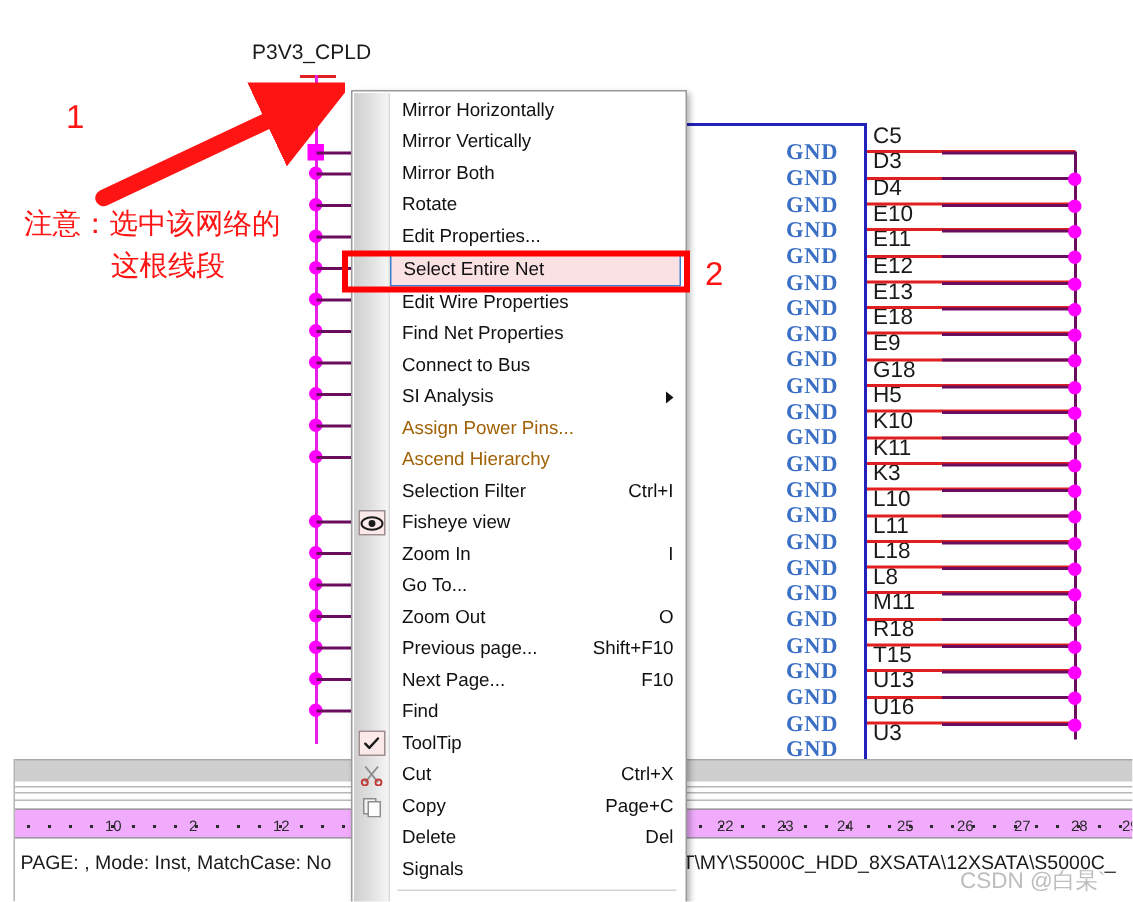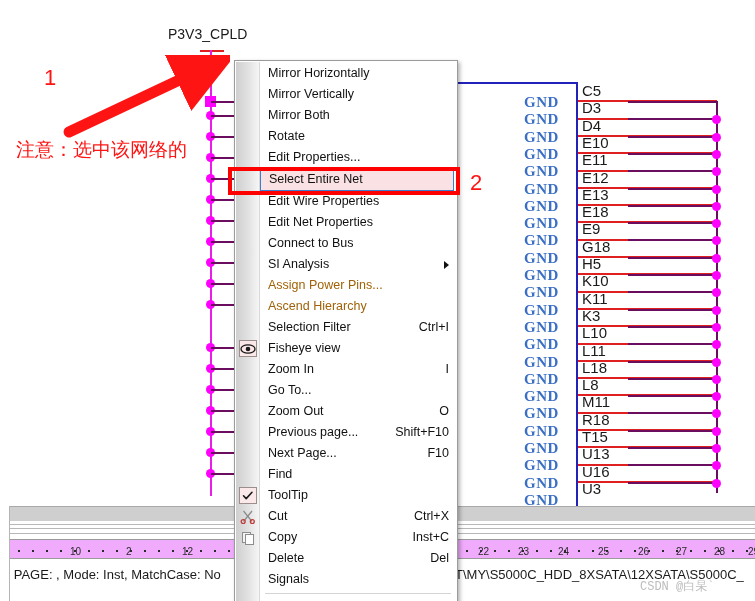--- a/index.html
+++ b/index.html
@@ -239,22 +239,22 @@
     font-size: 13px;
     color: #1a1a1a;
     white-space: nowrap;
     overflow: hidden;
   }
   #status-left { position: absolute; left: 0px; top: 3px; }
   #status-right { position: absolute; left: 455px; top: 3px; }
   #watermark {
     position: absolute;
     left: 640px; top: 578px;
-    font-family: Liberation Mono, monospace;
-    font-size: 12px;
+    font-family: Liberation Sans, sans-serif;
+    font-size: 15px;
     color: #bdbdbd;
     white-space: nowrap;
     z-index: 60;
   }
   #left-gutter-panel {
     position: absolute;
     left: 0; top: 506px;
     width: 10px; height: 95px;
     background: #ffffff;
     border-right: 1px solid #b5b5b5;
@@ -455,35 +455,36 @@
     <svg id="arrow-annotation" viewBox="0 0 175 90">
       <defs>
         <marker id="ahead" markerWidth="6" markerHeight="6" refX="3" refY="3" orient="auto">
           <path d="M0,0 L6,3 L0,6 z" fill="#ff1414"></path>
         </marker>
       </defs>
       <line x1="14" y1="77" x2="152" y2="12" stroke="#ff1414" stroke-width="11" stroke-linecap="round" marker-end="url(#ahead)"></line>
     </svg>
 
     <div class="anno-cn" style="left:16px; top:135px;">注意：选中该网络的</div>
+    <div class="anno-cn" style="left:74px; top:163px;">这根线段</div>
 
     <div class="anno-num" style="left:470px; top:170px;">2</div>
   </div>
 
   <div id="context-menu">
     <div id="menu-gutter"></div>
     <div id="menu-items">
         <div class="menu-item"><span class="mlabel">Mirror Horizontally</span></div>
         <div class="menu-item"><span class="mlabel">Mirror Vertically</span></div>
         <div class="menu-item"><span class="mlabel">Mirror Both</span></div>
         <div class="menu-item"><span class="mlabel">Rotate</span></div>
         <div class="menu-item"><span class="mlabel">Edit Properties...</span></div>
         <div class="menu-item selected"><span class="mlabel">Select Entire Net</span></div>
         <div class="menu-item"><span class="mlabel">Edit Wire Properties</span></div>
-        <div class="menu-item"><span class="mlabel">Edit Net Properties</span></div>
+        <div class="menu-item"><span class="mlabel">Find Net Properties</span></div>
         <div class="menu-item"><span class="mlabel">Connect to Bus</span></div>
         <div class="menu-item"><span class="mlabel">SI Analysis</span><span class="submenu-arrow"></span></div>
         <div class="menu-item disabled"><span class="mlabel">Assign Power Pins...</span></div>
         <div class="menu-item disabled"><span class="mlabel">Ascend Hierarchy</span></div>
         <div class="menu-item"><span class="mlabel">Selection Filter</span><span class="maccel">Ctrl+I</span></div>
         <div class="menu-item"><span class="mico mico-box" style="display: flex; align-items: center; justify-content: center;">
             <svg width="16" height="14" viewBox="0 0 16 14">
               <ellipse cx="8" cy="7" rx="7" ry="4.2" fill="none" stroke="#1a1a1a" stroke-width="1.3"></ellipse>
               <circle cx="8" cy="7" r="2.3" fill="#1a1a1a"></circle>
             </svg>
@@ -505,21 +506,21 @@
               <line x1="12" y1="2" x2="3.5" y2="12.5" stroke="#8a8a8a" stroke-width="1.2"></line>
               <circle cx="3.2" cy="12.6" r="2" fill="none" stroke="#c23b3b" stroke-width="1.3"></circle>
               <circle cx="12.3" cy="12.6" r="2" fill="none" stroke="#c23b3b" stroke-width="1.3"></circle>
             </svg>
           </span><span class="mlabel">Cut</span><span class="maccel">Ctrl+X</span></div>
         <div class="menu-item"><span class="mico" style="display: flex; align-items: center; justify-content: center;">
             <svg width="14" height="14" viewBox="0 0 14 14">
               <rect x="1.5" y="1.5" width="8" height="10" fill="#f4f4f4" stroke="#8d8d8d" stroke-width="1"></rect>
               <rect x="4.5" y="3.5" width="8" height="10" fill="#fdfdfd" stroke="#8d8d8d" stroke-width="1"></rect>
             </svg>
-          </span><span class="mlabel">Copy</span><span class="maccel">Inst+C</span></div>
+          </span><span class="mlabel">Copy</span><span class="maccel">Page+C</span></div>
         <div class="menu-item"><span class="mlabel">Delete</span><span class="maccel">Del</span></div>
         <div class="menu-item"><span class="mlabel">Signals</span></div>
         <div class="menu-sep"></div>
         <div class="menu-item"><span class="mlabel">More...</span></div>
       </div>
   </div>
 
   <div class="anno-box" style="left:228px; top:167px; width:232px; height:28px; z-index:55;"></div>
 
   <div id="bottom-chrome">

